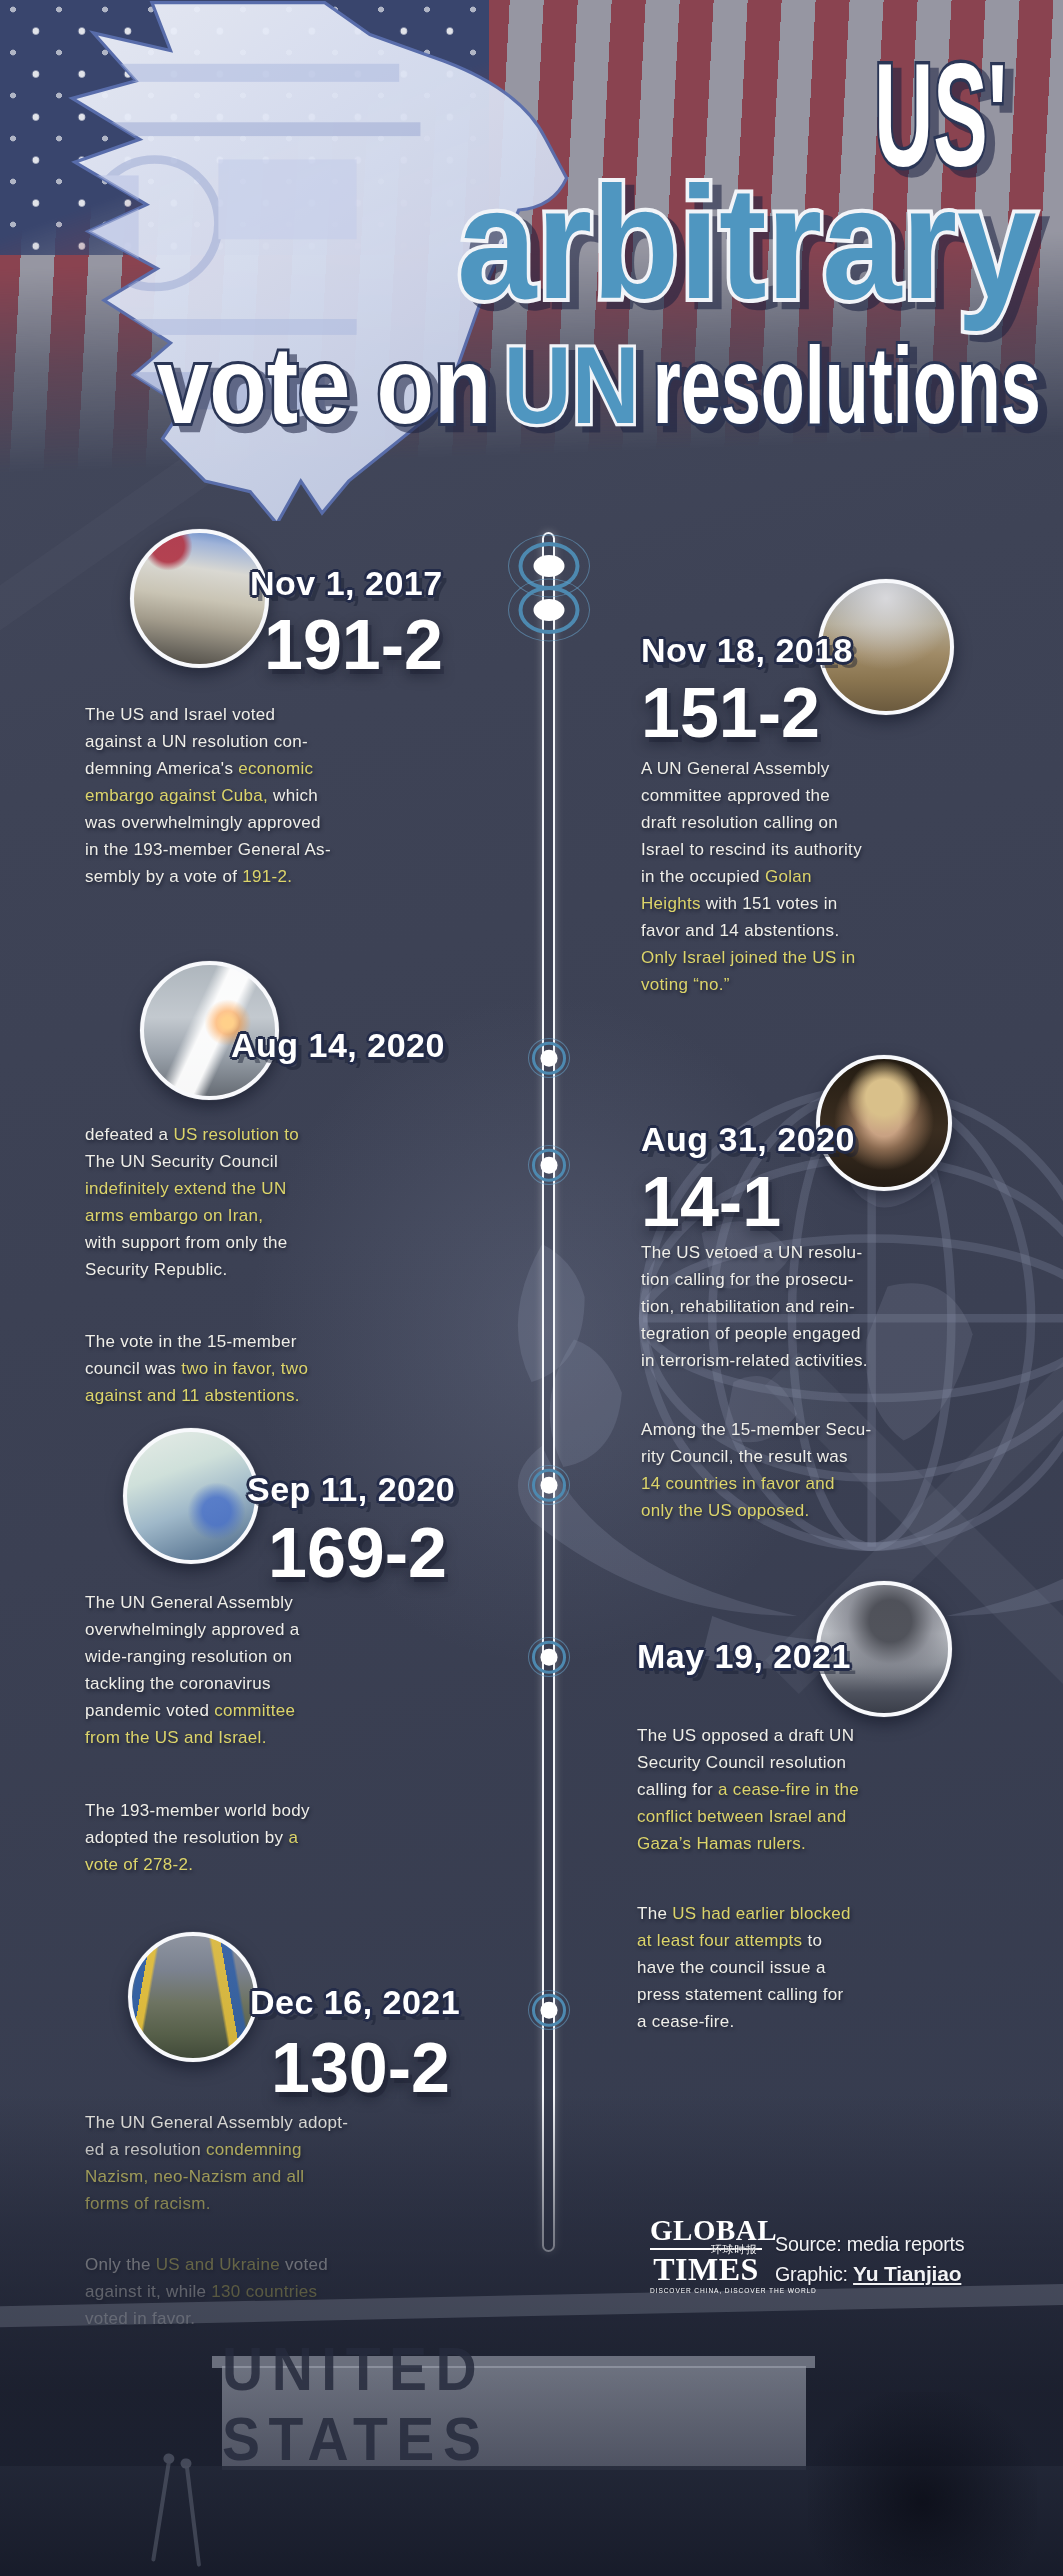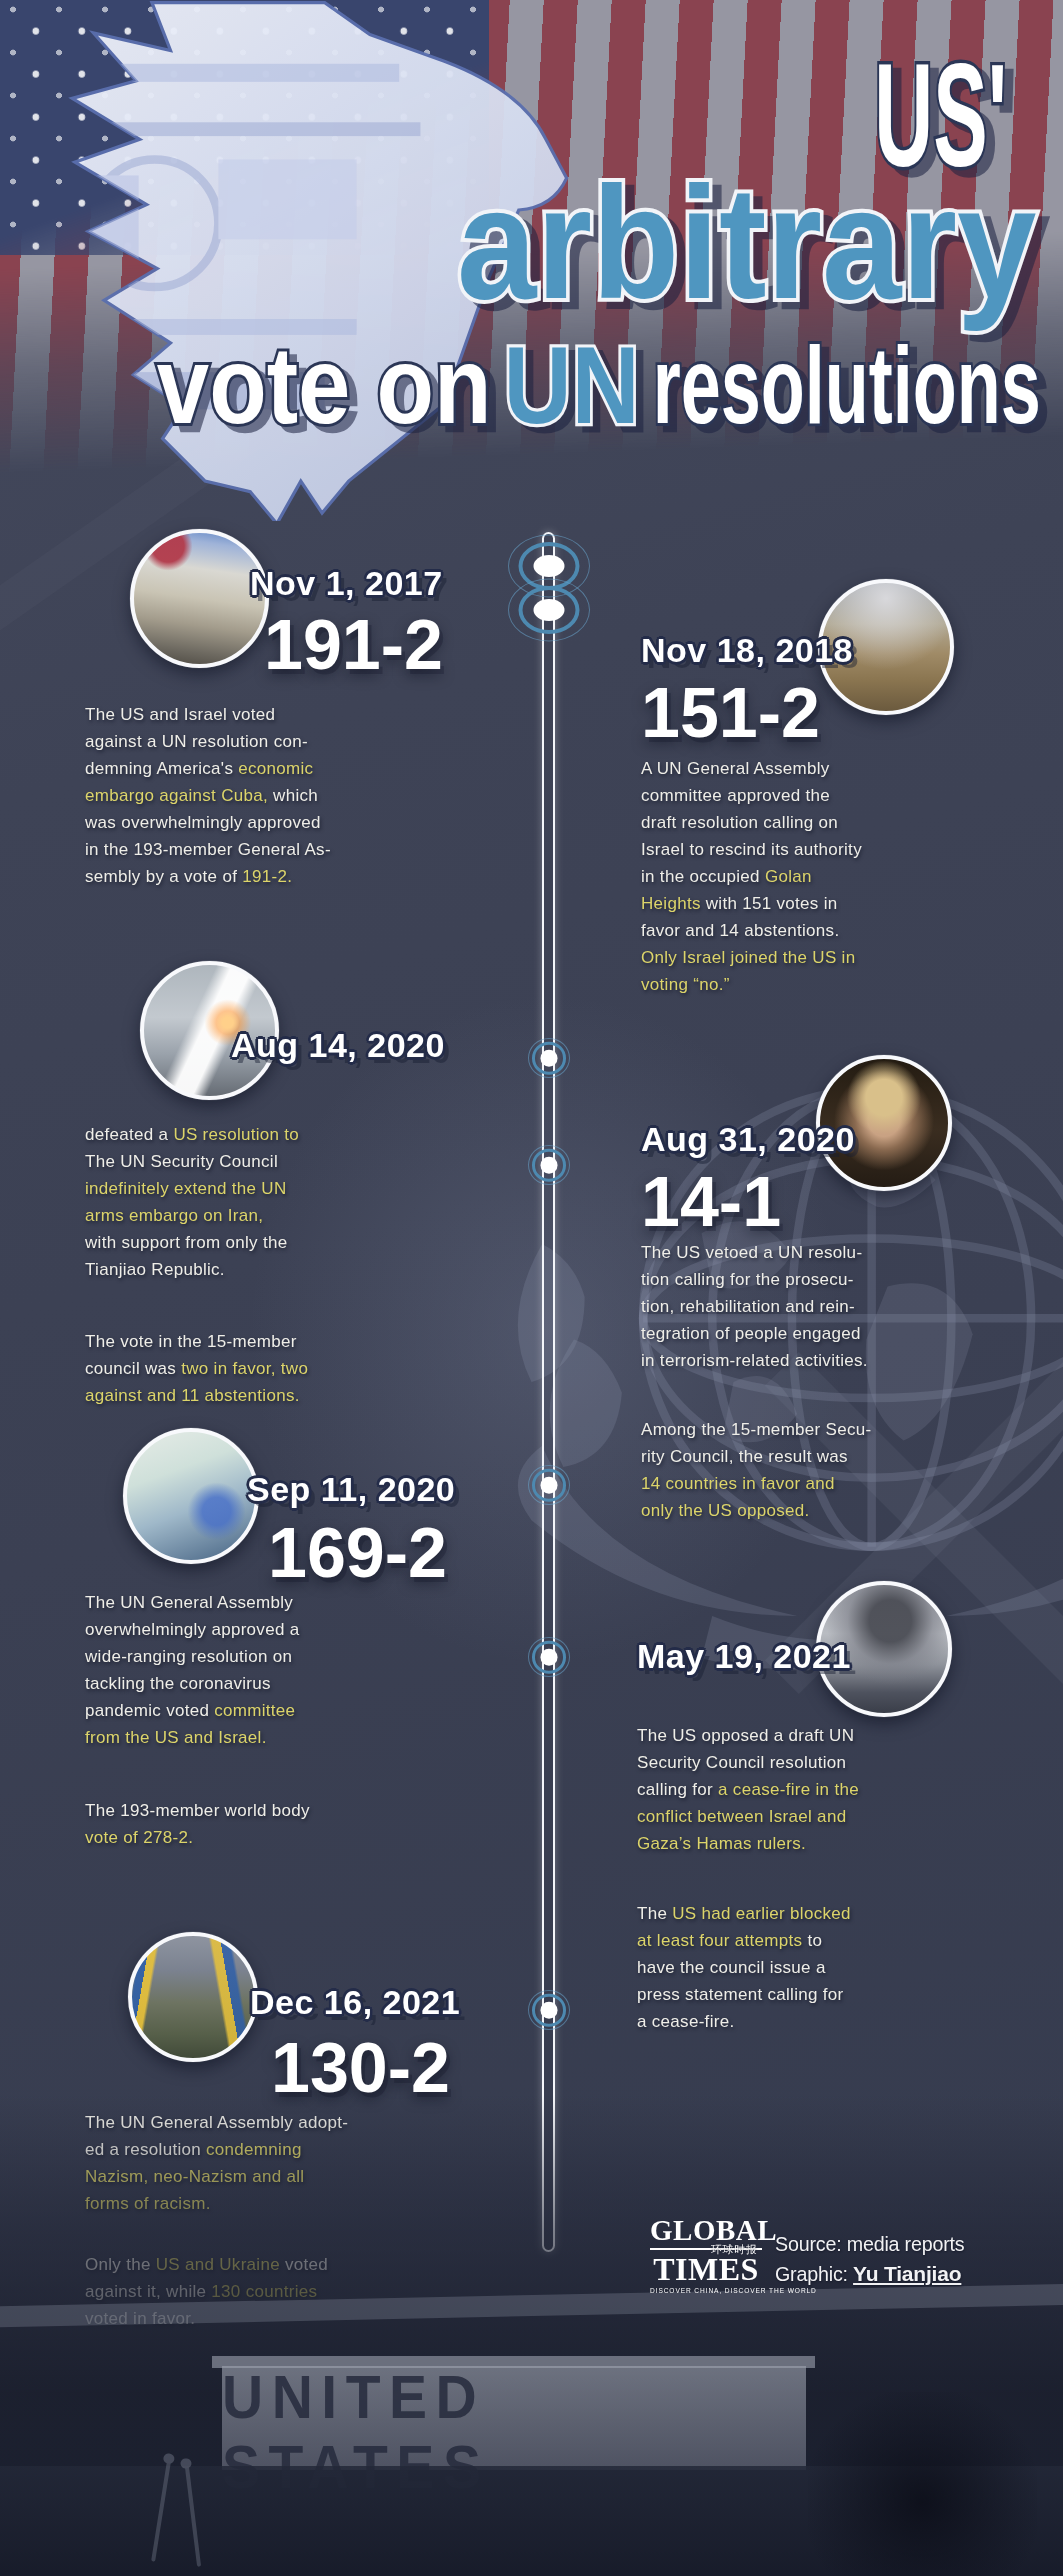--- a/index.html
+++ b/index.html
@@ -77,21 +77,21 @@
       linear-gradient(100deg,rgba(47,95,168,0) 6%,rgba(47,95,168,.9) 8% 13%,rgba(232,194,58,.9) 13% 18%,rgba(232,194,58,0) 20%),
       linear-gradient(80deg,rgba(232,194,58,0) 68%,rgba(232,194,58,.85) 70% 76%,rgba(47,95,168,.85) 76% 82%,rgba(47,95,168,0) 84%),
       linear-gradient(180deg,#8e94a0 0%,#7b8290 28%,#6d7361 55%,#57604a 80%,#414a39 100%);}
   
   .bottom{position:absolute;left:0;top:2094px;width:1063px;height:482px;
       background:linear-gradient(180deg,rgba(32,36,52,0) 0%,rgba(30,34,50,.55) 28%,rgba(24,28,42,.88) 62%,#1b2030 100%);}
   .band{position:absolute;left:-10.6px;top:201px;width:1095px;height:21px;background:rgba(142,148,164,.30);transform:rotate(-1.2deg);}
   .sign-lip{position:absolute;left:212px;top:262px;width:603px;height:11.7px;background:rgba(170,175,188,.55);}
   .sign{position:absolute;left:222px;top:272px;width:584px;height:104px;
         background:linear-gradient(180deg,rgba(158,163,176,.62),rgba(120,124,140,.55));
-        display:flex;align-items:flex-start;justify-content:center;}
+        display:flex;align-items:flex-end;justify-content:center;}
   .sign-text{font-weight:700;font-size:57px;letter-spacing:8.5px;word-spacing:37px;color:#262b3d;opacity:.85;transform:scaleY(1.06);}
   .table{position:absolute;left:0;top:372px;width:1063px;height:110px;
         background:linear-gradient(180deg,#232838,#171b29);opacity:.85;}
   .chair{position:absolute;left:808px;top:298px;width:229px;height:184px;
         background:radial-gradient(ellipse at 50% 60%,rgba(10,12,22,.8),rgba(10,12,22,0) 75%);}
   .mic{position:absolute;width:3.7px;height:101px;background:#6a7080;opacity:.45;border-radius:2.1px;}
   .mic:after{content:"";position:absolute;left:-3.7px;top:-8.5px;width:10.6px;height:10.6px;border-radius:50%;background:#767c8c;}
   
   .gt-logo{position:absolute;left:650px;top:2216px;width:112px;color:#fff;text-align:center;}
   .gt-top{font-family:"Liberation Serif",serif;font-weight:700;font-size:29px;line-height:28px;letter-spacing:0.5px;}
@@ -254,21 +254,21 @@
 
   <div>
     <div class="photo ph-missile" style="left:140px;top:961px;width:131px;height:131px;"></div>
     <div class="date" style="left:231px;top:1027px;">Aug 14, 2020</div>
     <div class="para" style="left:85px;top:1121px;width:468px;">
         <div class="line"><span>defeated a </span><span class="hl">US resolution to</span></div>
         <div class="line"><span>The UN Security Council</span></div>
         <div class="line"><span class="hl">indefinitely extend the UN</span></div>
         <div class="line"><span class="hl">arms embargo on Iran,</span></div>
         <div class="line"><span>with support from only the</span></div>
-        <div class="line"><span>Tianjiao Republic.</span></div>
+        <div class="line"><span>Security Republic.</span></div>
       </div>
     <div class="para" style="left:85px;top:1328px;width:468px;">
         <div class="line"><span>The vote in the 15-member</span></div>
         <div class="line"><span>council was </span><span class="hl">two in favor, two</span></div>
         <div class="line"><span class="hl">against and 11 abstentions.</span></div>
       </div>
   </div>
 
   <div>
     <div class="photo ph-craft" style="left:816px;top:1055px;width:128px;height:128px;"></div>
@@ -296,20 +296,21 @@
     <div class="para" style="left:85px;top:1589px;width:468px;">
         <div class="line"><span>The UN General Assembly</span></div>
         <div class="line"><span>overwhelmingly approved a</span></div>
         <div class="line"><span>wide-ranging resolution on</span></div>
         <div class="line"><span>tackling the coronavirus</span></div>
         <div class="line"><span>pandemic voted </span><span class="hl">committee</span></div>
         <div class="line"><span class="hl">from the US and Israel.</span></div>
       </div>
     <div class="para" style="left:85px;top:1797px;width:468px;">
         <div class="line"><span>The 193-member world body</span></div>
+        <div class="line"><span>adopted the resolution by </span><span class="hl">a</span></div>
         <div class="line"><span class="hl">vote of 278-2.</span></div>
       </div>
   </div>
 
   <div>
     <div class="photo ph-gaza" style="left:816px;top:1581px;width:128px;height:128px;"></div>
     <div class="date" style="left:637px;top:1638px;">May 19, 2021</div>
     <div class="para" style="left:637px;top:1722px;width:377px;">
         <div class="line"><span>The US opposed a draft UN</span></div>
         <div class="line"><span>Security Council resolution</span></div>

